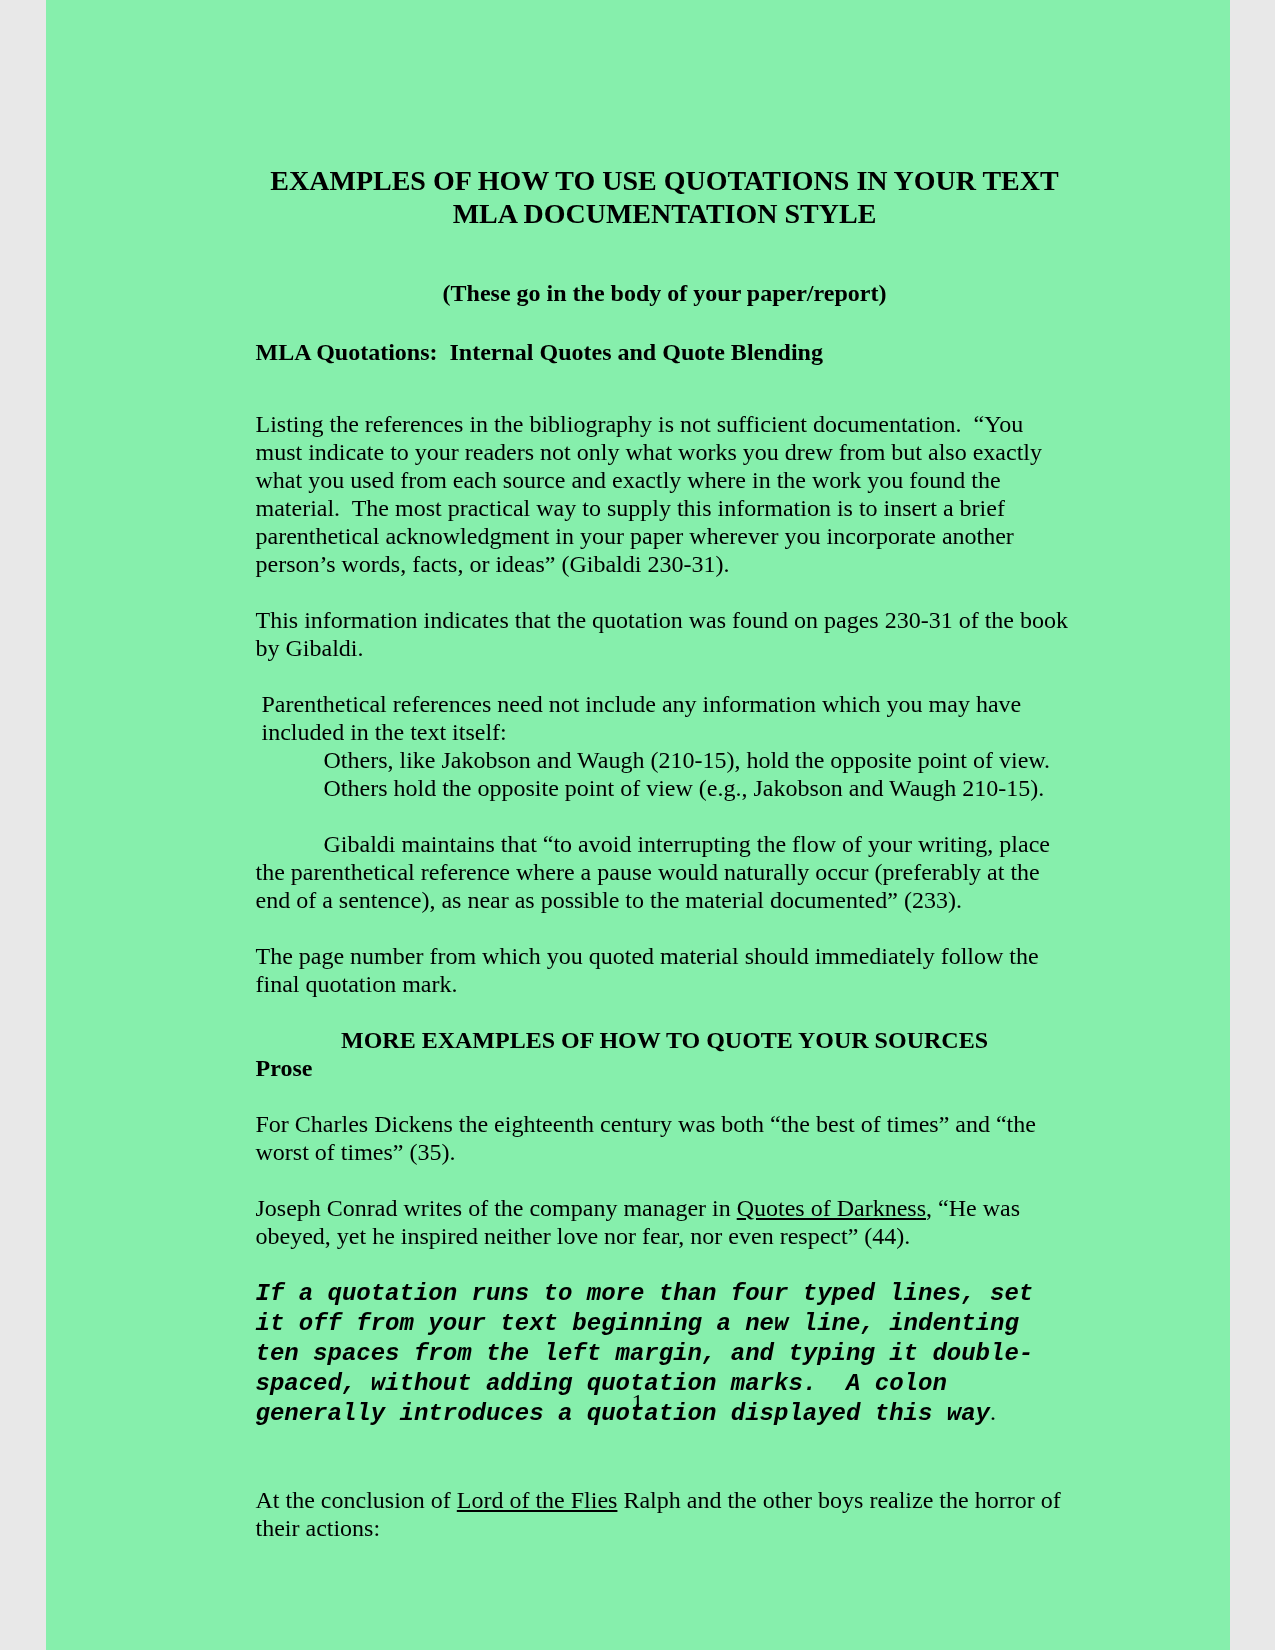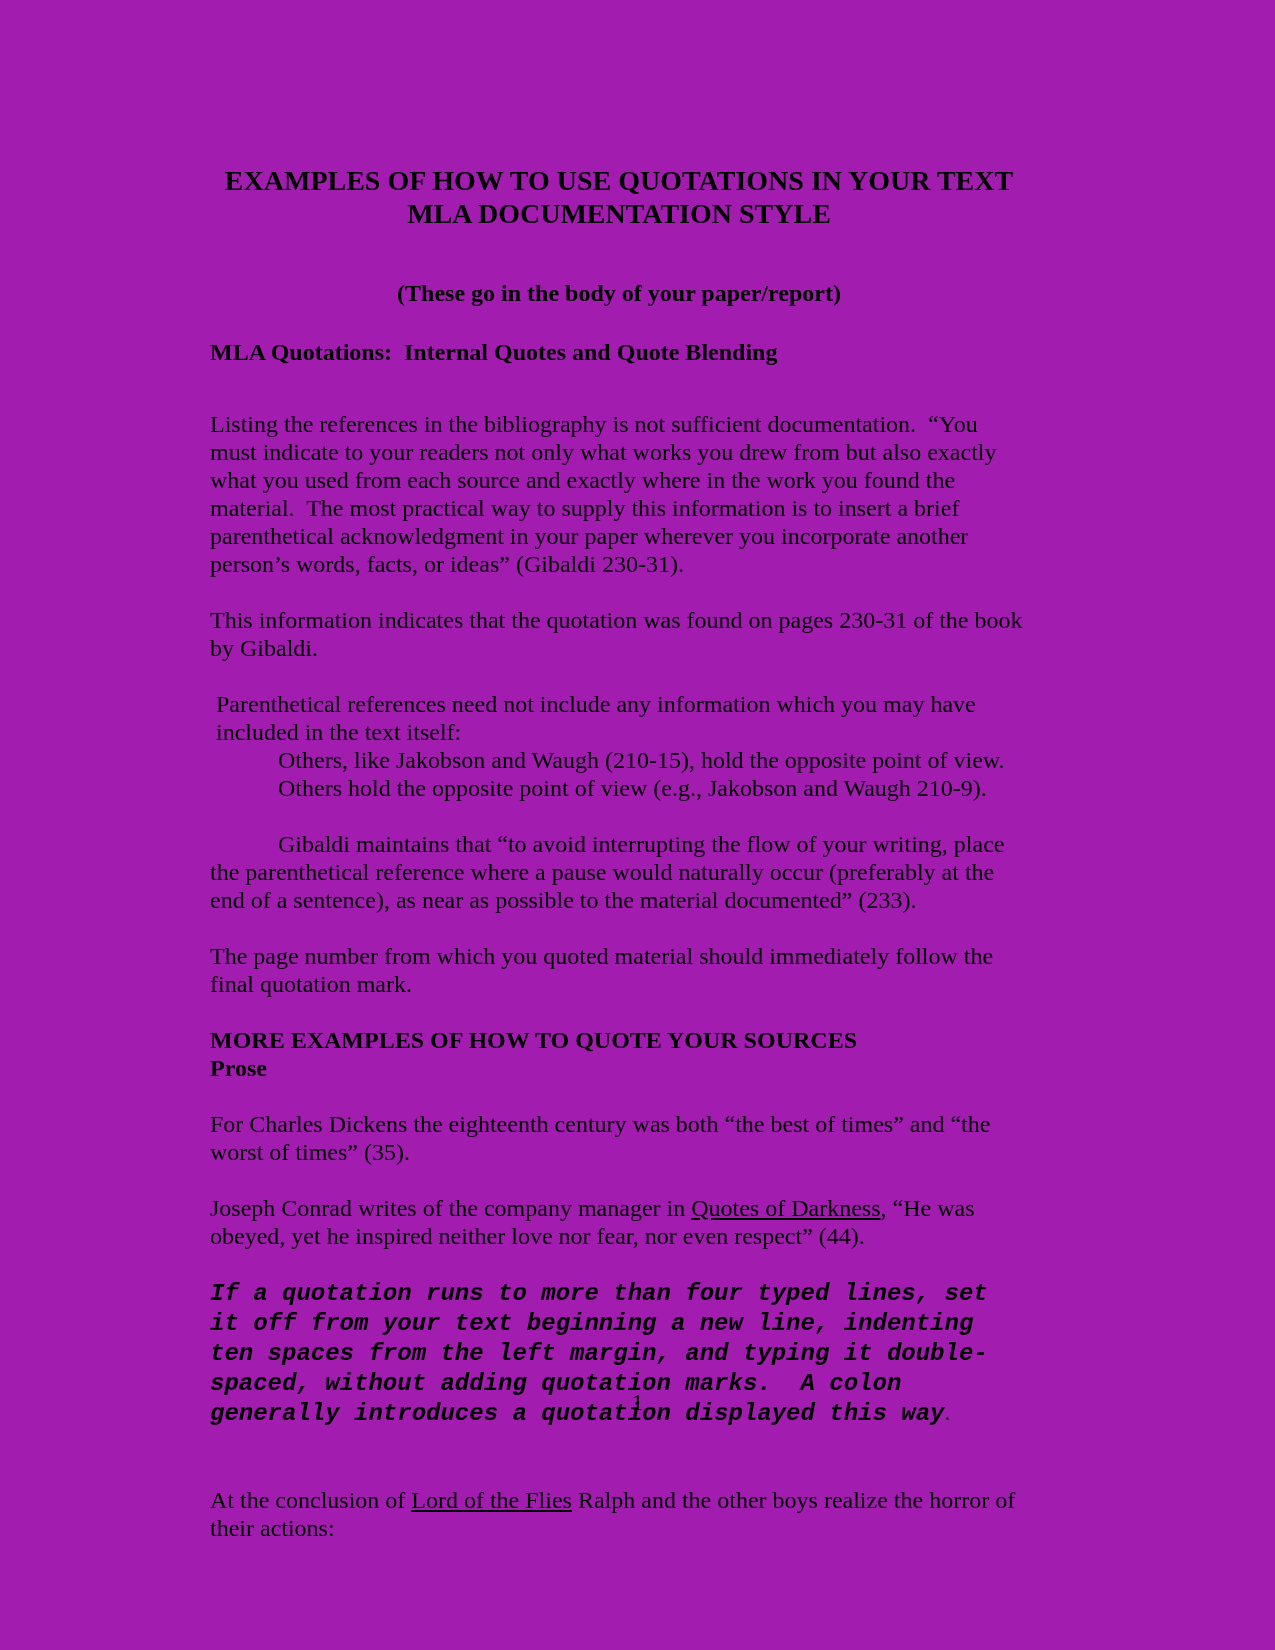--- a/index.html
+++ b/index.html
@@ -1,22 +1,22 @@
 <!DOCTYPE html>
 <html><head>
 <meta charset="utf-8">
 <style>
   * { box-sizing: border-box; }
   html, body { margin: 0; padding: 0; background: #e8e8e8; }
   .page {
     position: relative;
-    width: 1275px;
+    width: 1184px;
     height: 1650px;
     margin: 0 auto;
-    background: #a21caf;
+    background: #86efac;
     font-family: "Liberation Serif", "DejaVu Serif", serif;
     color: #000000;
   }
   .content {
     position: absolute;
     left: 210px;
     top: 164px;
     width: 818px;
     font-size: 24px;
     line-height: 28px;
@@ -34,21 +34,21 @@
     font-weight: bold;
     font-size: 24px;
     line-height: 30px;
     margin-top: 48px;
   }
   .heading {
     font-weight: bold;
     white-space: pre-wrap;
   }
   .heading.spaced-after { margin-bottom: 44px; }
-  .heading.centered { text-align: left; }
+  .heading.centered { text-align: center; }
   .para {
     margin: 0 0 28px 0;
     white-space: pre-wrap;
   }
   .para-group { margin: 0 0 28px 0; }
   .para-group .intro { white-space: pre-wrap; margin-left: 6px; }
   .example-line {
     padding-left: 68px;
     white-space: pre-wrap;
   }
@@ -81,21 +81,21 @@
 
     <div class="heading spaced-after">MLA Quotations:  Internal Quotes and Quote Blending</div>
 
     <p class="para">Listing the references in the bibliography is not sufficient documentation.  “You must indicate to your readers not only what works you drew from but also exactly what you used from each source and exactly where in the work you found the material.  The most practical way to supply this information is to insert a brief parenthetical acknowledgment in your paper wherever you incorporate another person’s words, facts, or ideas” (Gibaldi 230-31).</p>
 
     <p class="para">This information indicates that the quotation was found on pages 230-31 of the book by Gibaldi.</p>
 
     <div class="para-group">
       <div class="intro">Parenthetical references need not include any information which you may have included in the text itself:</div>
       <div class="example-line">Others, like Jakobson and Waugh (210-15), hold the opposite point of view.</div>
-      <div class="example-line">Others hold the opposite point of view (e.g., Jakobson and Waugh 210-9).</div>
+      <div class="example-line">Others hold the opposite point of view (e.g., Jakobson and Waugh 210-15).</div>
     </div>
 
     <p class="para indent-first">Gibaldi maintains that “to avoid interrupting the flow of your writing, place the parenthetical reference where a pause would naturally occur (preferably at the end of a sentence), as near as possible to the material documented” (233).</p>
 
     <p class="para">The page number from which you quoted material should immediately follow the final quotation mark.</p>
 
     <div class="heading centered">MORE EXAMPLES OF HOW TO QUOTE YOUR SOURCES</div>
     <div class="heading prose-gap">Prose</div>
 
     <p class="para">For Charles Dickens the eighteenth century was both “the best of times” and “the worst of times” (35).</p>

